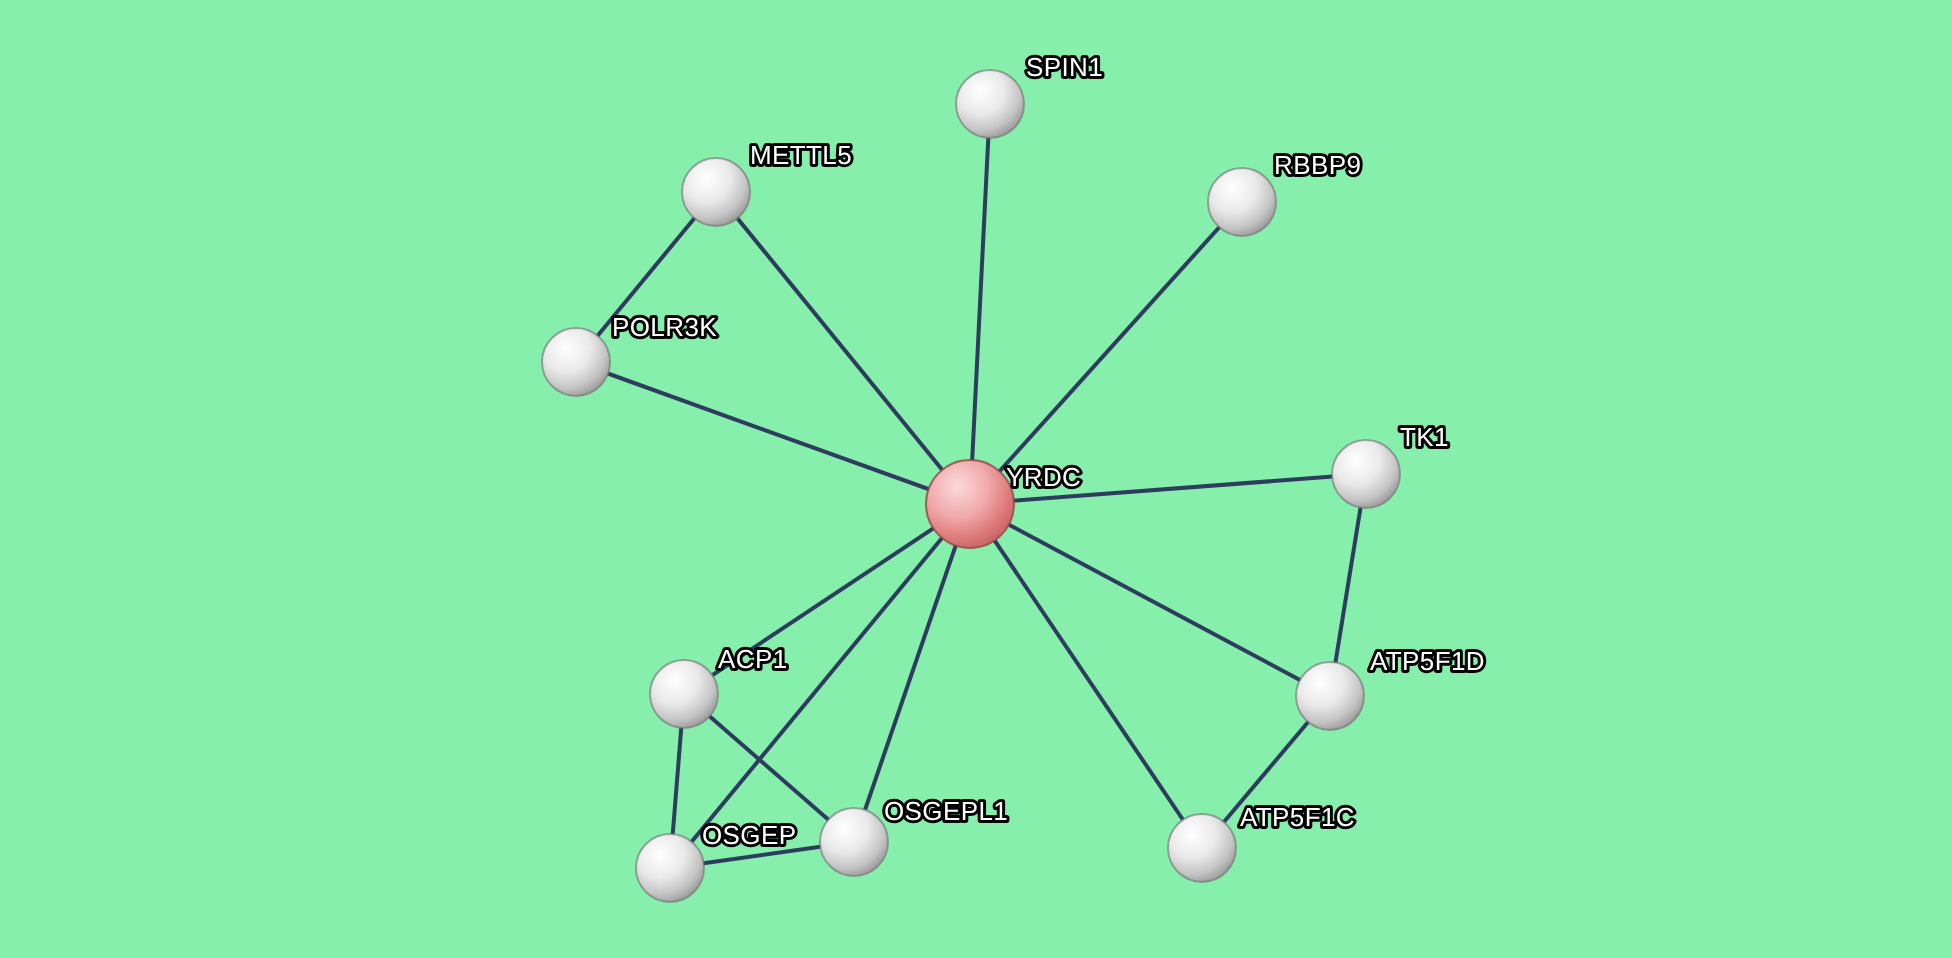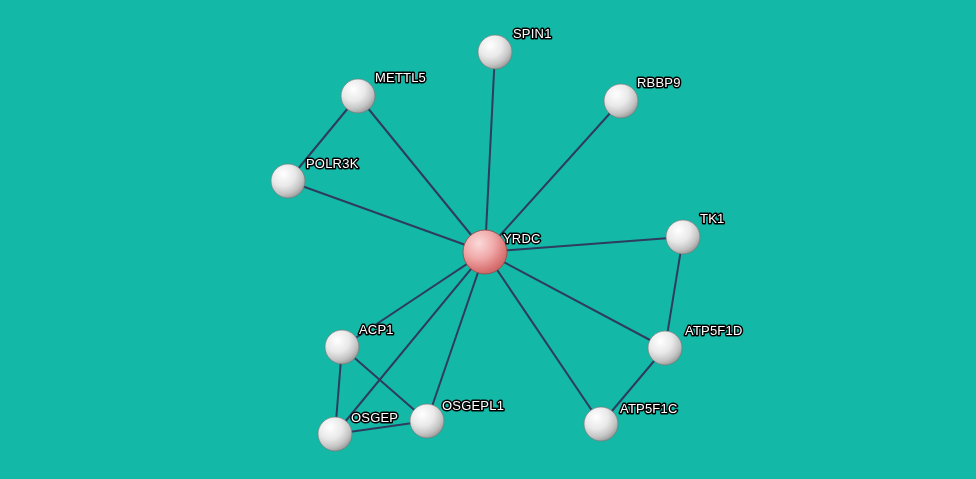--- a/index.html
+++ b/index.html
@@ -4,21 +4,21 @@
 <style>
   html, body {
     margin: 0;
     padding: 0;
     background: #000000;
   }
   .canvas-wrap {
     position: relative;
     width: 976px;
     height: 479px;
-    background: #14b8a6;
+    background: #86efac;
     overflow: hidden;
     font-family: "Liberation Sans", sans-serif;
   }
   svg.network {
     display: block;
     width: 976px;
     height: 479px;
   }
   .edge {
     stroke-linecap: round;

